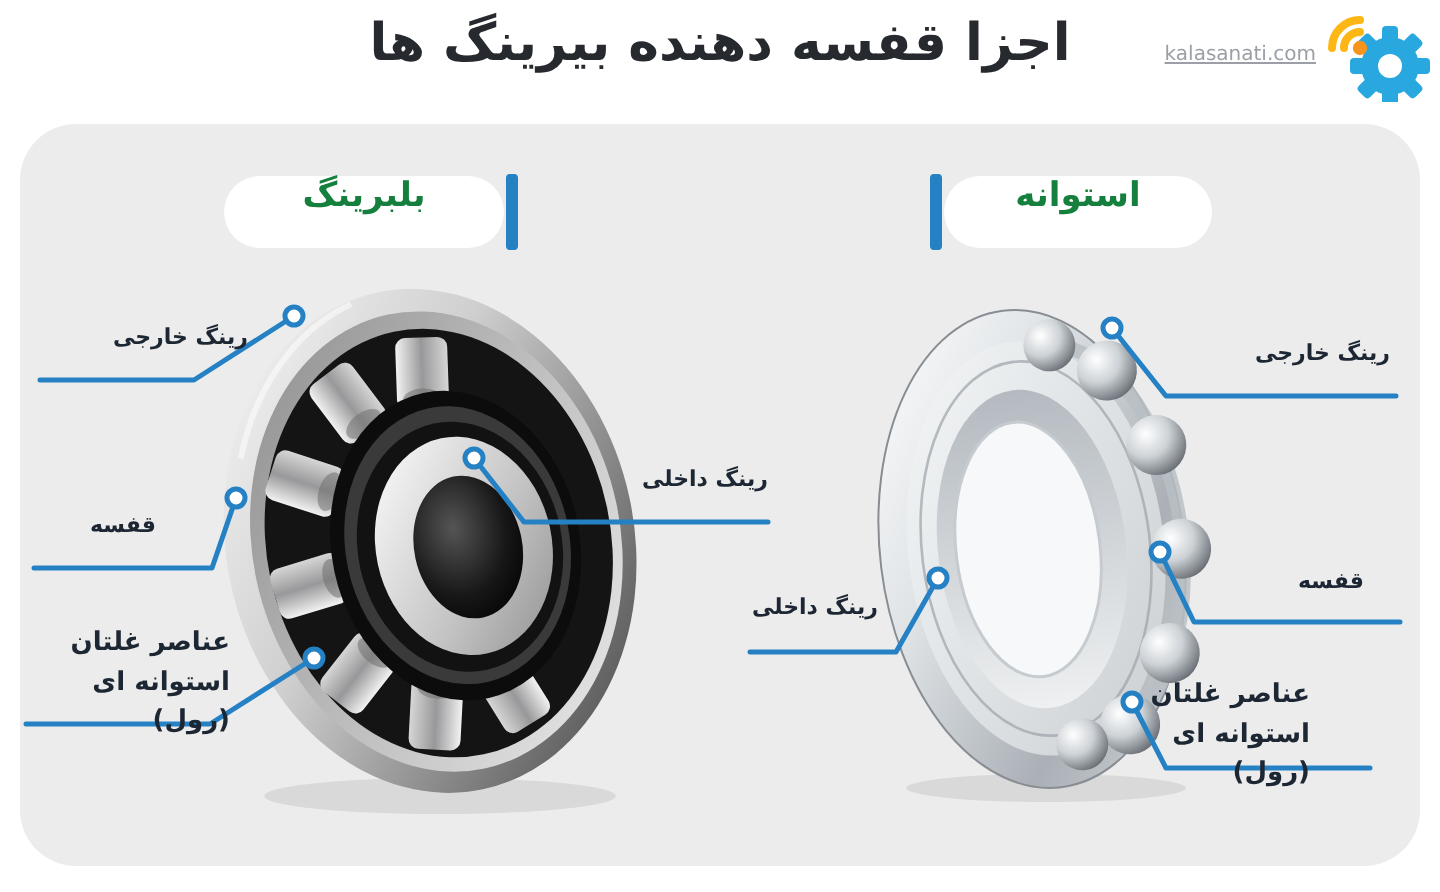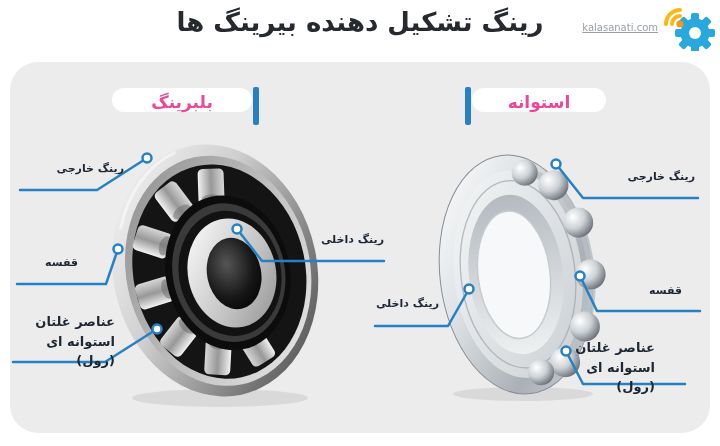--- a/index.html
+++ b/index.html
@@ -13,37 +13,37 @@
   }
   .logo{position:absolute;top:5px;right:5px;display:flex;align-items:center;direction:ltr;}
   .logo-text{text-align:right;line-height:1.05;margin-right:3px;}
   .logo-brand{font-size:16px;font-weight:bold;color:#3b4046;direction:rtl;}
   .logo-domain{font-size:10px;color:#9aa0a6;text-decoration:underline;}
   .card{
     position:absolute;left:10px;top:62px;width:700px;height:371px;
     background:#ececec;border-radius:28px;
   }
   .pill{
-    position:absolute;height:24px;background:#ffffff;border-radius:18px;
-    display:flex;align-items:flex-end;justify-content:center;
-    font-size:17px;font-weight:bold;color:#ec4899;direction:rtl;
+    position:absolute;height:36px;background:#ffffff;border-radius:18px;
+    display:flex;align-items:flex-start;justify-content:center;
+    font-size:17px;font-weight:bold;color:#15803d;direction:rtl;
   }
   .accent-bar{position:absolute;width:6px;height:38px;background:#2581c4;border-radius:2px;}
   .bearing{position:absolute;}
   .overlay{position:absolute;left:0;top:0;pointer-events:none;}
   .label{
     position:absolute;font-weight:bold;color:#1c2733;direction:rtl;
     text-align:right;font-size:11px;line-height:1.35;
   }
   .label.small{font-size:13px;line-height:1.5;}
 </style>
 </head>
 <body>
 
-<div class="title" dir="rtl">رینگ تشکیل دهنده بیرینگ ها</div>
+<div class="title" dir="rtl">اجزا قفسه دهنده بیرینگ ها</div>
 
 <div class="logo">
   <div class="logo-text">
     <div class="logo-domain">kalasanati.com</div>
   </div>
   <svg width="54" height="46" viewBox="0 0 54 46">
     <g transform="translate(34 28)">
       <g fill="#29a8e0">
         <rect x="-4" y="-20" width="8" height="9" rx="2"></rect>
         <rect x="-4" y="-20" width="8" height="9" rx="2" transform="rotate(45)"></rect>

